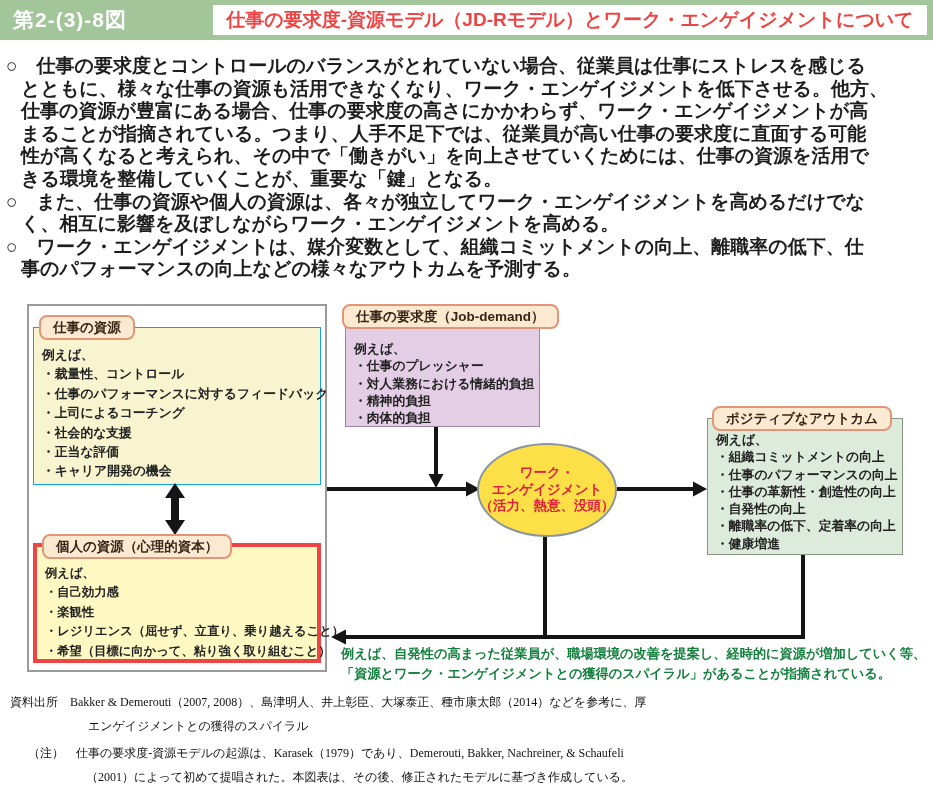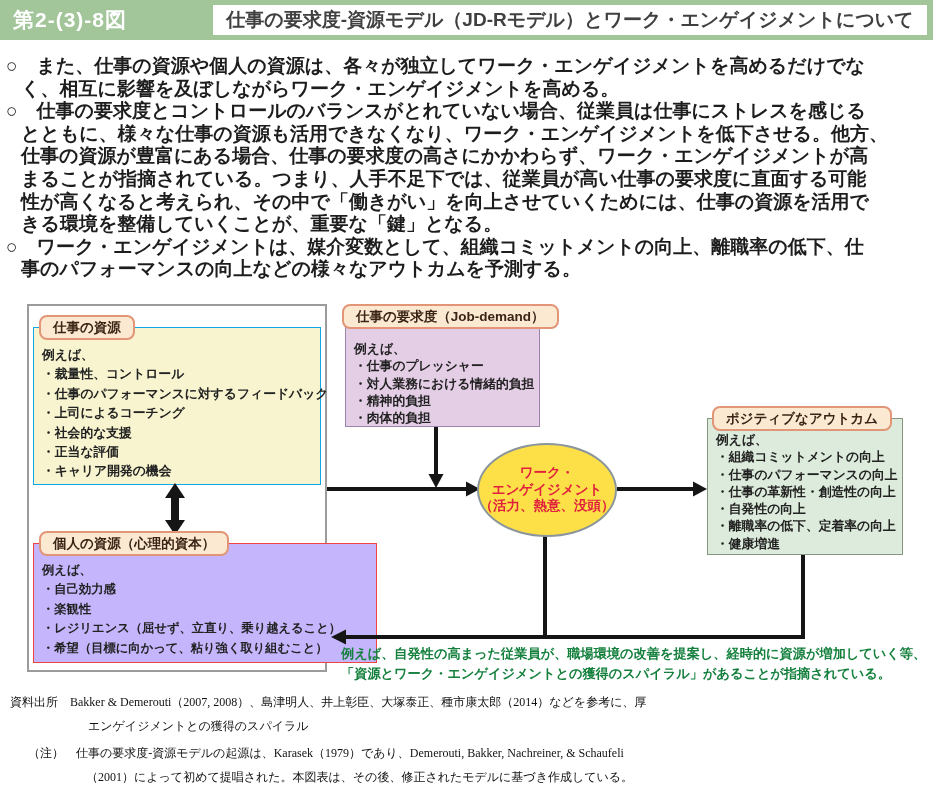--- a/index.html
+++ b/index.html
@@ -6,39 +6,39 @@
   .page{
     position:relative;width:933px;height:793px;background:#ffffff;overflow:hidden;
     font-family:"Liberation Sans","DejaVu Sans",sans-serif;
   }
   
   .header{position:absolute;left:0;top:0;width:933px;height:40px;background:#a2c59a;}
   .fig-num{position:absolute;left:13px;top:0;height:40px;line-height:40px;
     color:#ffffff;font-size:21px;font-weight:bold;letter-spacing:1px;white-space:nowrap;}
   .title-box{position:absolute;left:213px;top:5px;width:714px;height:30px;background:#ffffff;
     display:flex;align-items:center;justify-content:center;}
-  .title-box span{font-size:19px;font-weight:bold;color:#404040;white-space:nowrap;}
+  .title-box span{font-size:19px;font-weight:bold;color:#ef4444;white-space:nowrap;}
   
   .body-text{position:absolute;left:6px;top:55px;width:924px;
     font-size:19px;font-weight:bold;color:#1d1d1d;line-height:22.6px;}
   .para div{white-space:nowrap;padding-left:15px;}
   .para div:first-child{padding-left:0;}
   
   .outer-box{position:absolute;left:27px;top:304px;width:300px;height:368px;
     border:2px solid #9b9b9b;background:#ffffff;box-sizing:border-box;}
   .dbox{position:absolute;box-sizing:border-box;}
   .pill{position:absolute;background:#fbe9d2;border:2px solid #e29577;border-radius:8px;
     padding:2px 12px;font-size:13.5px;font-weight:bold;color:#3b2415;
     white-space:nowrap;line-height:17px;z-index:3;}
   .box-body{font-weight:bold;color:#222;font-size:12.8px;padding-left:8px;padding-right:4px;}
   .box-body div{white-space:nowrap;}
   .lh-a .box-body{padding-top:17px;line-height:19.4px;}
   .lh-b .box-body{padding-top:12px;line-height:17.3px;}
   #job-resources{left:33px;top:327px;width:288px;height:158px;background:#f7f4cf;border:1px solid #0ea5e9;}
-  #personal-resources{left:33px;top:543px;width:344px;height:120px;background:#c4b5fd;border:1px solid #ef4444;}
+  #personal-resources{left:33px;top:543px;width:288px;height:120px;background:#fef9c3;border:4px solid #ef4444;}
   #job-demand{left:345px;top:327px;width:195px;height:100px;background:#e4cee6;border:1px solid #9d82aa;}
   #outcomes{left:707px;top:418px;width:196px;height:137px;background:#dcebdb;border:1px solid #85977f;}
   .ellipse{position:absolute;left:477px;top:443px;width:140px;height:94px;border-radius:50%;
     background:#fde047;border:2px solid #8b969c;box-sizing:border-box;
     display:flex;flex-direction:column;align-items:center;justify-content:center;z-index:2;}
   .ellipse div{font-size:13.5px;font-weight:bold;color:#e01f3d;line-height:16.5px;white-space:nowrap;}
   .arrows{position:absolute;left:0;top:0;pointer-events:none;z-index:1;}
   .caption{position:absolute;left:341px;top:644px;font-size:13.2px;font-weight:bold;
     color:#15803d;line-height:20px;}
   .caption div{white-space:nowrap;}
@@ -57,32 +57,32 @@
 
   <div class="header">
     <div class="fig-num">第2-(3)-8図</div>
     <div class="title-box">
       <span>仕事の要求度-資源モデル（JD-Rモデル）とワーク・エンゲイジメントについて</span>
     </div>
   </div>
 
   <div class="body-text">
     <div class="para">
-        <div>○　また、仕事の資源や個人の資源は、各々が独立してワーク・エンゲイジメントを高めるだけでな</div>
-        <div>く、相互に影響を及ぼしながらワーク・エンゲイジメントを高める。</div>
-      </div>
-    <div class="para">
         <div>○　仕事の要求度とコントロールのバランスがとれていない場合、従業員は仕事にストレスを感じる</div>
         <div>とともに、様々な仕事の資源も活用できなくなり、ワーク・エンゲイジメントを低下させる。他方、</div>
         <div>仕事の資源が豊富にある場合、仕事の要求度の高さにかかわらず、ワーク・エンゲイジメントが高</div>
         <div>まることが指摘されている。つまり、人手不足下では、従業員が高い仕事の要求度に直面する可能</div>
         <div>性が高くなると考えられ、その中で「働きがい」を向上させていくためには、仕事の資源を活用で</div>
         <div>きる環境を整備していくことが、重要な「鍵」となる。</div>
       </div>
     <div class="para">
+        <div>○　また、仕事の資源や個人の資源は、各々が独立してワーク・エンゲイジメントを高めるだけでな</div>
+        <div>く、相互に影響を及ぼしながらワーク・エンゲイジメントを高める。</div>
+      </div>
+    <div class="para">
         <div>○　ワーク・エンゲイジメントは、媒介変数として、組織コミットメントの向上、離職率の低下、仕</div>
         <div>事のパフォーマンスの向上などの様々なアウトカムを予測する。</div>
       </div>
   </div>
 
   <div>
     <div class="outer-box"></div>
 
     <div class="dbox lh-a" id="job-resources">
       <div class="pill" style="left:5px;top:-13px;">仕事の資源</div>

